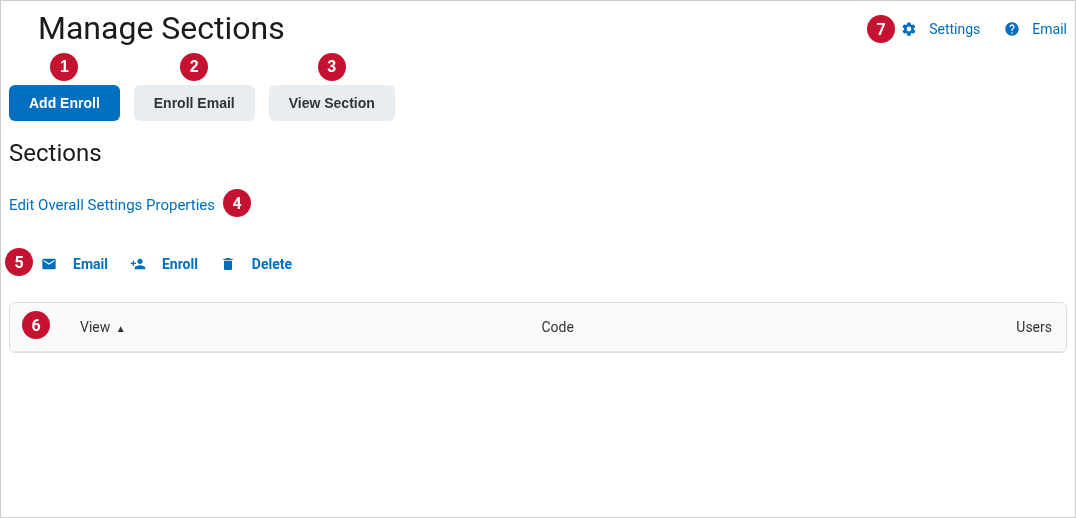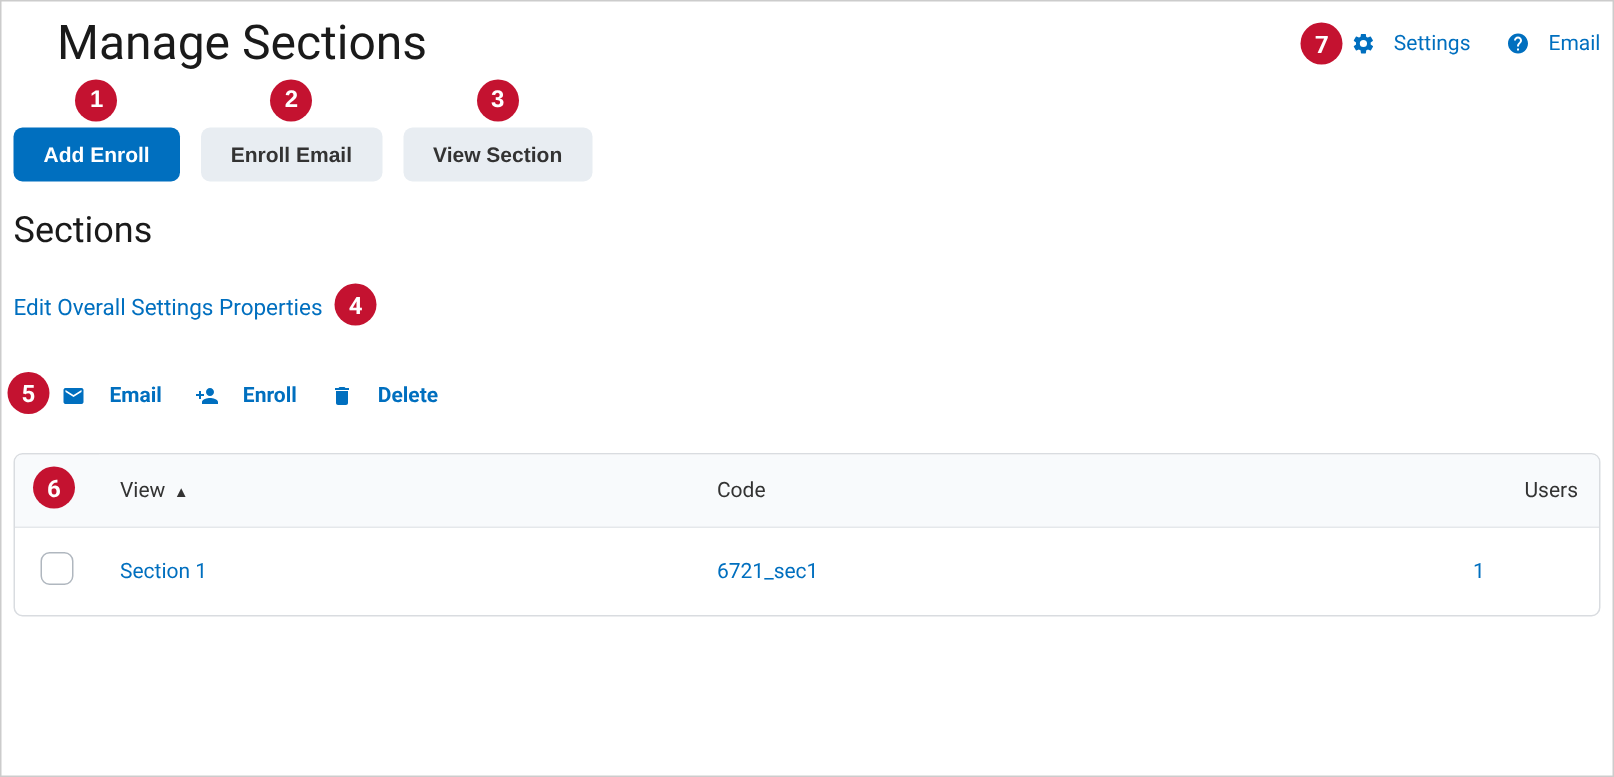--- a/index.html
+++ b/index.html
@@ -260,24 +260,18 @@
         </th>
         <th class="col-name">
           <span>View</span>
           <span class="sort-ind">▲</span>
         </th>
         <th>Code</th>
         <th class="col-users">Users</th>
       </tr>
     </thead>
     <tbody>
-      <tr>
-        <td class="col-check"><span class="checkbox"></span></td>
-        <td><span class="link-cell">Section 1</span></td>
-        <td><span class="link-cell">6721_sec1</span></td>
-        <td class="col-users"><span class="link-cell">1</span></td>
-      </tr>
     </tbody>
   </table>
 </div>
 
 
 
 
 </body></html>

